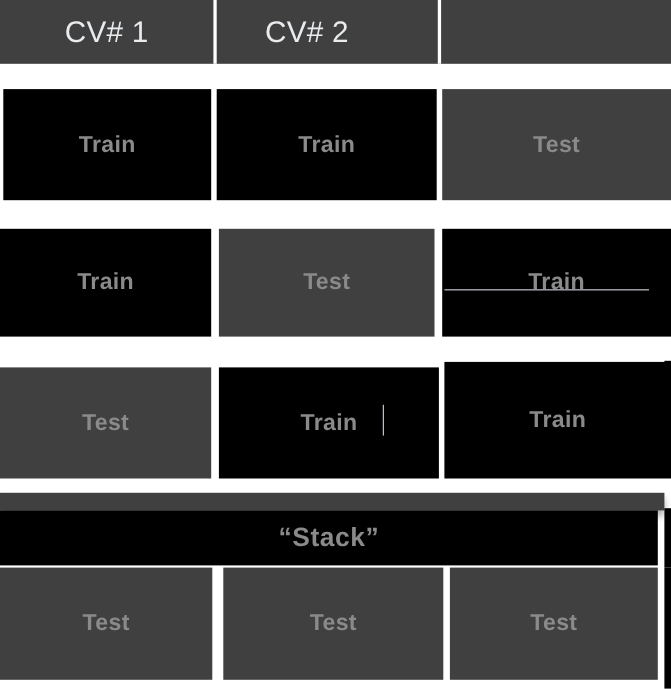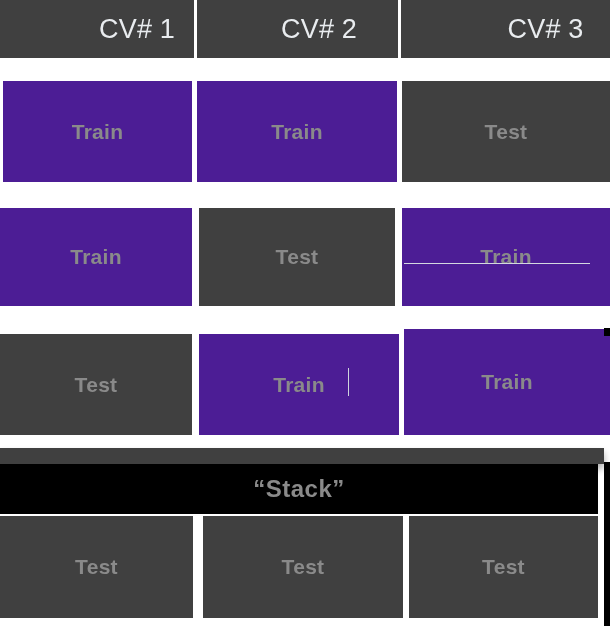--- a/index.html
+++ b/index.html
@@ -35,21 +35,20 @@
     top: 0;
     height: 58px;
     display: flex;
     align-items: center;
     justify-content: center;
     color: #e9ecef;
     font-size: 27px;
     font-weight: 400;
     letter-spacing: 0.2px;
     white-space: nowrap;
-    margin-left: 40px;
   }
   .hc0 { left: 0px;   width: 194px; }
   .hc1 { left: 197px; width: 164px; }
   .hc2 { left: 401px; width: 209px; }
 
   .header-divider {
     position: absolute;
     top: 0;
     width: 3px;
     height: 58px;
@@ -64,21 +63,21 @@
     display: flex;
     align-items: center;
     justify-content: center;
     font-size: 21px;
     font-weight: bold;
     color: #8a8a8a;
     letter-spacing: 0.3px;
     white-space: nowrap;
     box-sizing: border-box;
   }
-  .cell.train { background: #4c1d95; }
+  .cell.train { background: #000000; }
   .cell.test  { background: #404040; }
 
   
   .hairline {
     position: absolute;
     background: #d4d8e0;
     height: 1px;
   }
   .hairline-v {
     position: absolute;
@@ -129,23 +128,20 @@
 <div id="stage">
 
   <div class="header-bar"></div>
 
   <div class="header-cell hc0">
     <span>CV# 1</span>
   </div>
   <div class="header-cell hc1">
     <span>CV# 2</span>
   </div>
-  <div class="header-cell hc2">
-    <span>CV# 3</span>
-  </div>
 
   <div class="header-divider hd0"></div>
   <div class="header-divider hd1"></div>
 
   <div class="cell train" style="left:3px;  top:81px; width:189px; height:101px;">
     <span>Train</span>
   </div>
   <div class="cell train" style="left:197px; top:81px; width:200px; height:101px;">
     <span>Train</span>
   </div>

